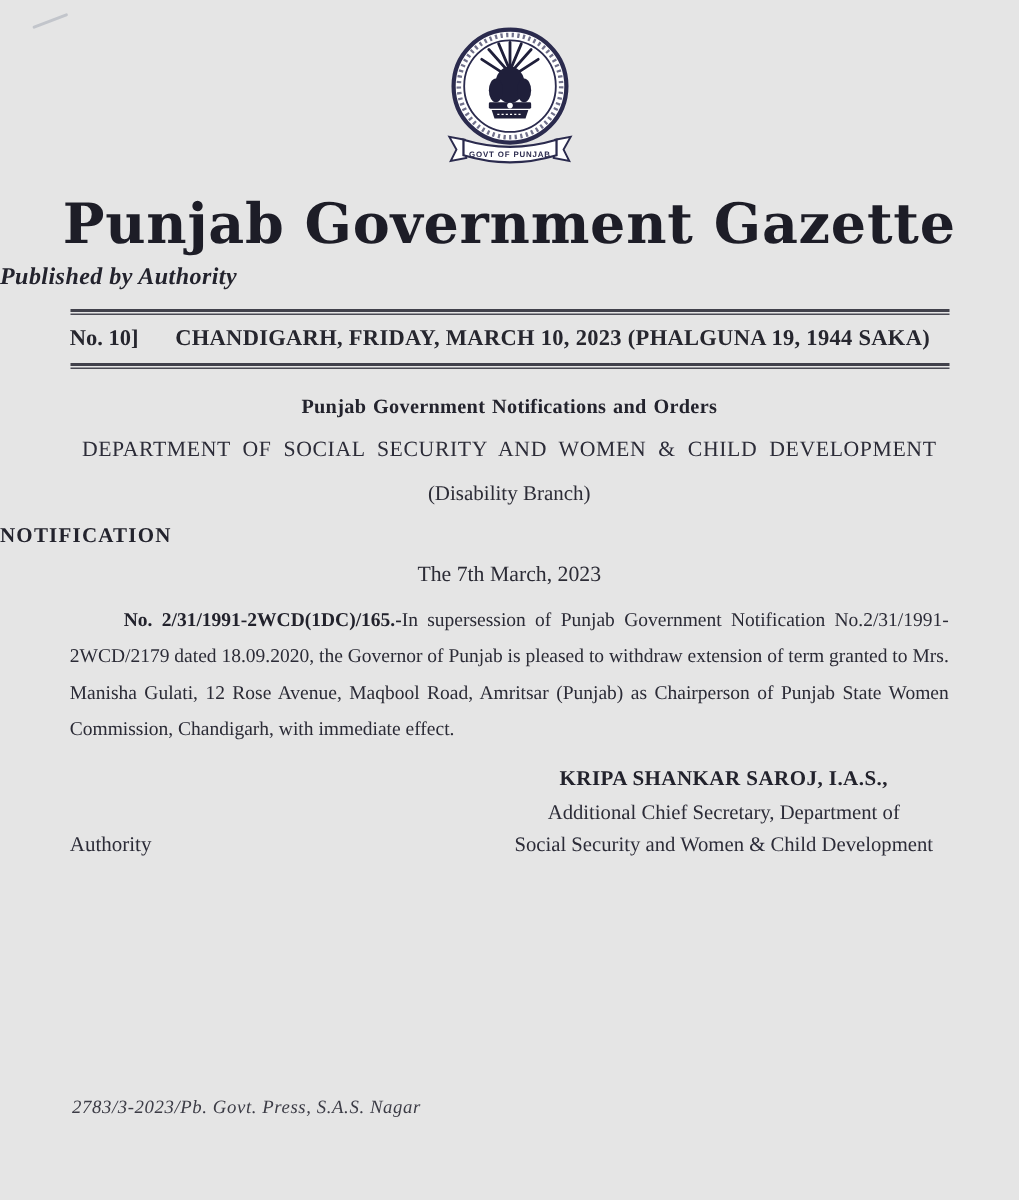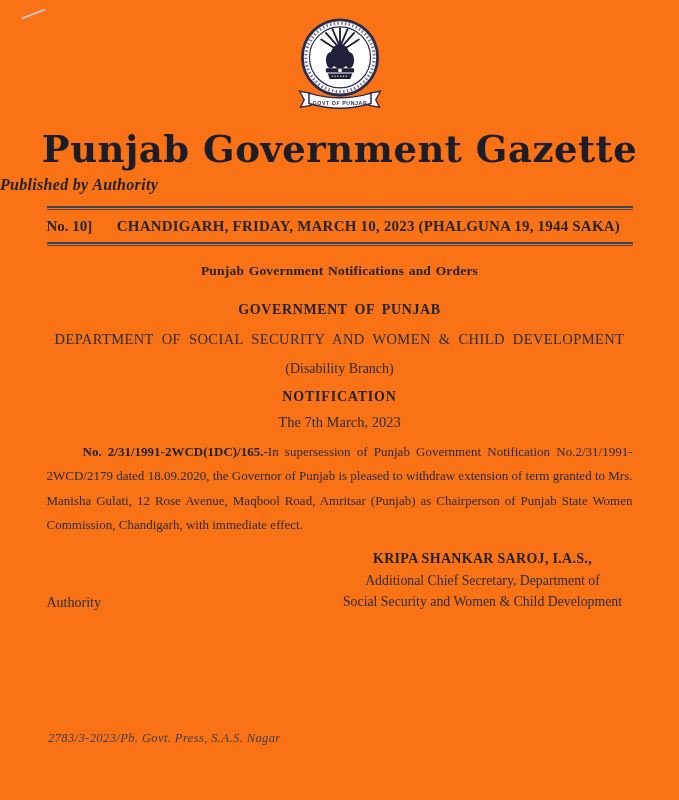--- a/index.html
+++ b/index.html
@@ -2,21 +2,21 @@
 <html><head>
 <meta charset="utf-8">
 <style>
   * { box-sizing: border-box; }
   html, body { margin: 0; padding: 0; background: #ffffff; }
   .page {
     position: relative;
     width: 679px;
     height: 800px;
     margin: 0 auto;
-    background: #f97316;
+    background: #e5e5e5;
     font-family: "Liberation Serif", serif;
     color: #2c2c36;
     overflow: hidden;
   }
   .pen-mark {
     position: absolute;
     left: 21px; top: 13px;
     width: 25px; height: 2px;
     background: #c2c5cb;
     border-radius: 2px;
@@ -95,21 +95,21 @@
     margin-top: 13px;
     text-align: center;
     font-size: 14.5px;
     letter-spacing: 0.4px;
     word-spacing: 4px;
     color: #2c2c38;
   }
   .branch-line { margin-top: 13px; text-align: center; font-size: 14px; }
   .notif-heading {
     margin-top: 12px;
-    text-align: center;
+    text-align: left;
     font-weight: 700;
     font-size: 14px;
     letter-spacing: 0.8px;
     color: #23232d;
   }
   .notif-date { margin-top: 9px; text-align: center; font-size: 14.5px; }
 
   .body-para {
     width: 586px;
     margin: 9px auto 0 auto;
@@ -206,21 +206,20 @@
 
   <div class="dateline">
     <span class="issue-no">No. 10]</span>
     <span class="date-text">CHANDIGARH, FRIDAY, MARCH 10, 2023 (PHALGUNA 19, 1944 SAKA)</span>
   </div>
 
   <div class="drule"></div>
 
   <div class="part-subtitle">Punjab Government Notifications and Orders</div>
 
-  <div class="gov-line">GOVERNMENT OF PUNJAB</div>
   <div class="dept-line">DEPARTMENT OF SOCIAL SECURITY AND WOMEN &amp; CHILD DEVELOPMENT</div>
   <div class="branch-line">(Disability Branch)</div>
   <div class="notif-heading">NOTIFICATION</div>
   <div class="notif-date">The 7th March, 2023</div>
 
   <p class="body-para"><b>No. 2/31/1991-2WCD(1DC)/165.-</b><span>In supersession of Punjab Government Notification No.2/31/1991-2WCD/2179 dated 18.09.2020, the Governor of Punjab is pleased to withdraw extension of term granted to Mrs. Manisha Gulati, 12 Rose Avenue, Maqbool Road, Amritsar (Punjab) as Chairperson of Punjab State Women Commission, Chandigarh, with immediate effect.</span></p>
 
   <div class="sig-area">
     <div class="sig-block">
       <div class="sig-name">KRIPA SHANKAR SAROJ, I.A.S.,</div>

